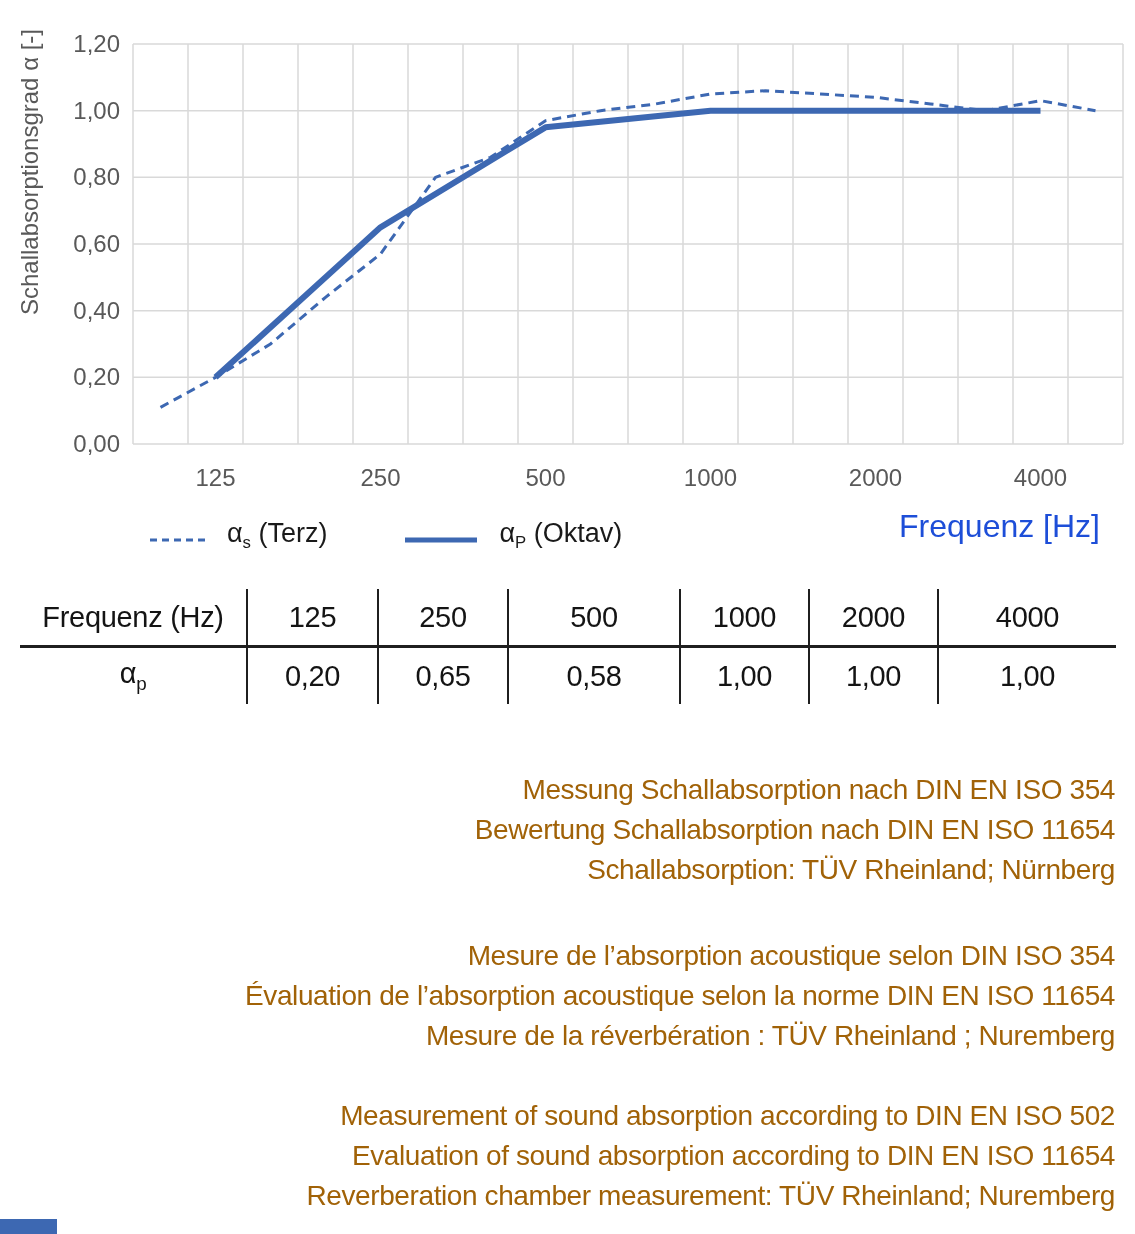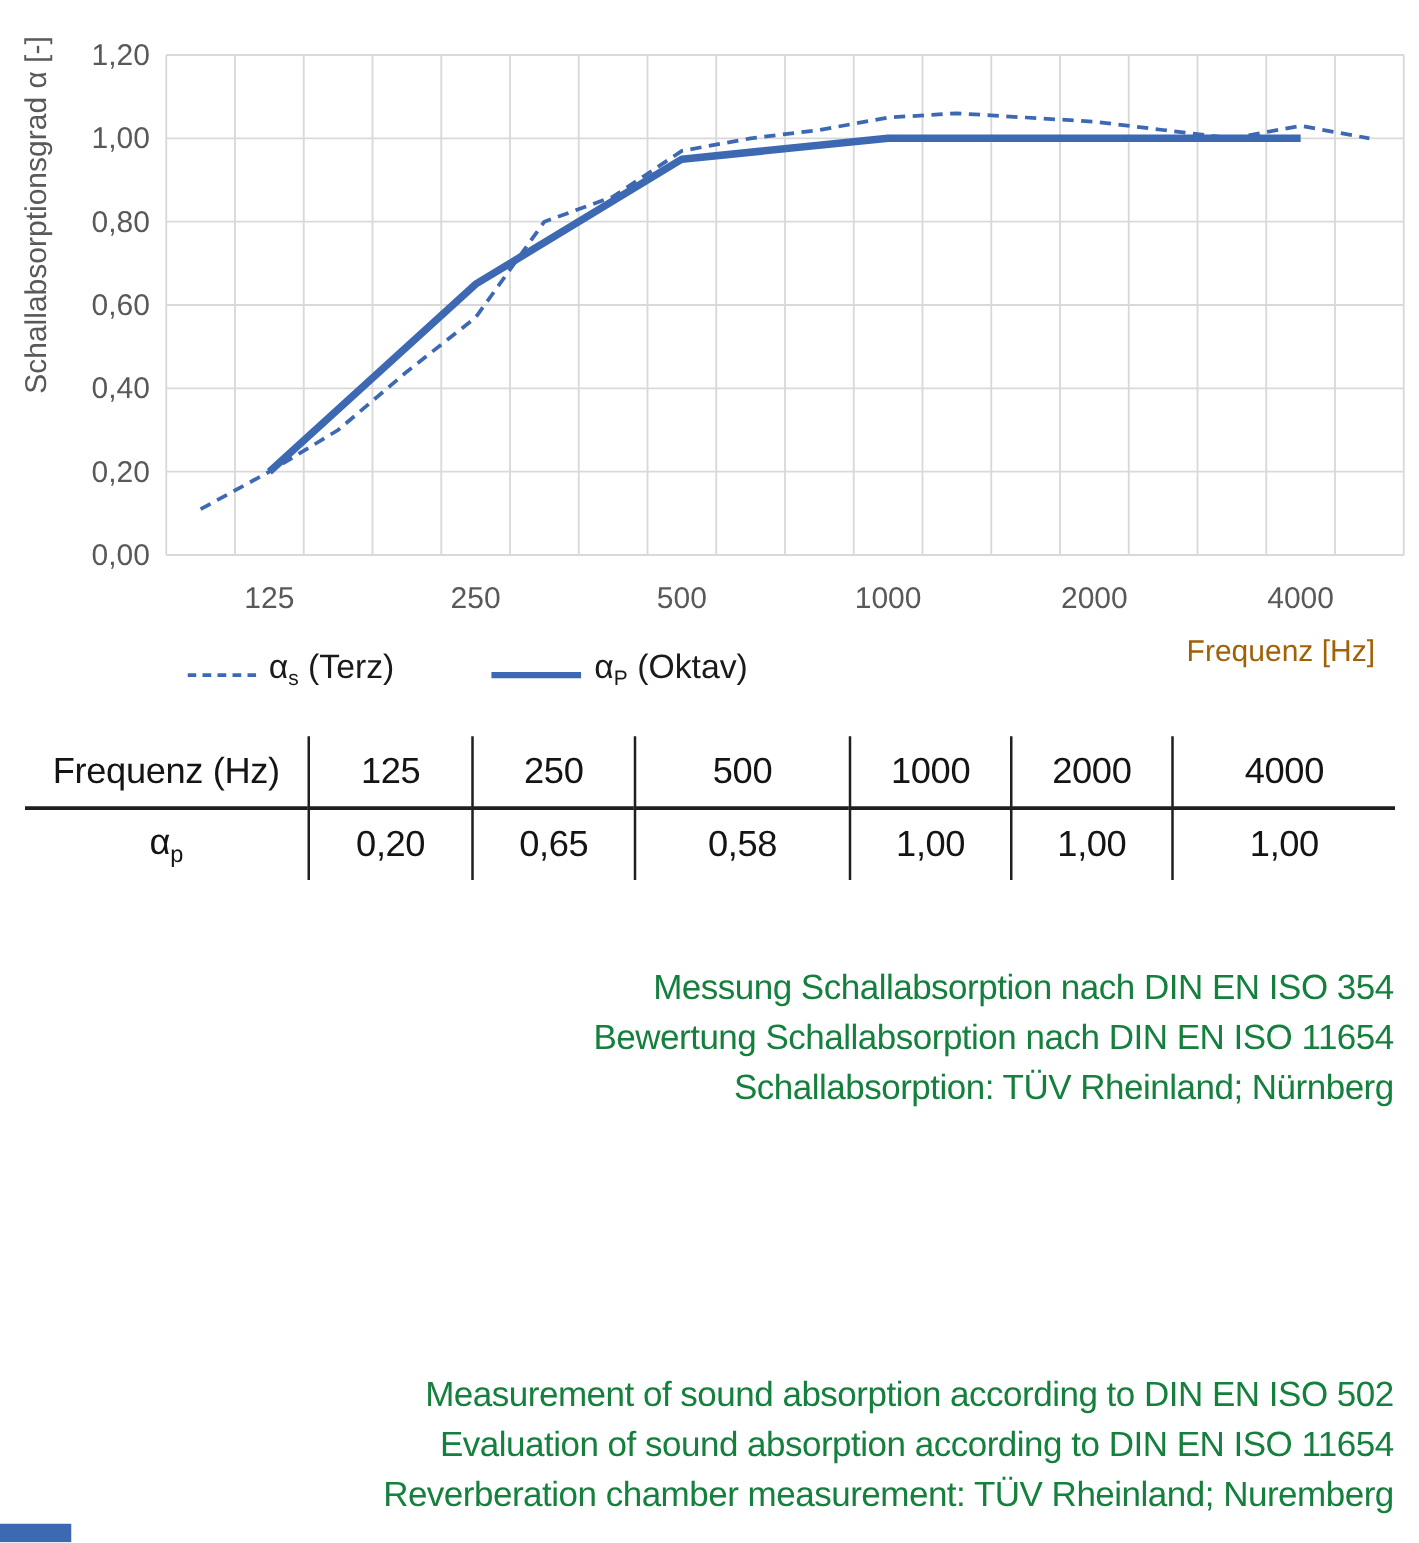--- a/index.html
+++ b/index.html
@@ -8,41 +8,41 @@
     font-family:"Liberation Sans",sans-serif;color:#141414;
   }
   
   #chart-svg{position:absolute;left:0;top:0;}
   #chart-svg text{font-family:"Liberation Sans",sans-serif;fill:#595959;}
   .y-axis-title{
     position:absolute;left:30px;top:172px;transform:translate(-50%,-50%) rotate(-90deg);
     white-space:nowrap;font-size:24px;color:#595959;
   }
   .x-axis-title{
-    position:absolute;right:35px;top:508px;font-size:24px;color:#a16207;white-space:nowrap;
+    position:absolute;right:35px;top:508px;font-size:32px;color:#1d4ed8;white-space:nowrap;
   }
   .legend{position:absolute;left:150px;top:518px;display:flex;gap:78px;align-items:center;}
-  .legend-item{display:flex;align-items:center;gap:10px;font-size:27px;color:#1a1a1a;}
+  .legend-item{display:flex;align-items:center;gap:22px;font-size:27px;color:#1a1a1a;}
   .legend-item sub{font-size:0.62em;}
   .legend-sample{display:inline-block;}
   
   .abs-table{
     position:absolute;left:20px;top:589px;width:1096px;
     display:grid;grid-template-columns:226px 131px 130px 172px 129px 129px 179px;
     grid-template-rows:59px 56px;
     font-size:29px;color:#141414;letter-spacing:-0.3px;
   }
   .abs-table .cell{display:flex;align-items:center;justify-content:center;text-align:center;}
   .abs-table .hdr{border-bottom:3px solid #1f1f1f;}
   .abs-table .vline{border-left:2px solid #1f1f1f;}
   .abs-table sub{font-size:0.65em;}
   
   .note{
     position:absolute;right:20px;text-align:right;
-    font-size:28px;line-height:40px;letter-spacing:-0.4px;color:#15803d;white-space:nowrap;
+    font-size:28px;line-height:40px;letter-spacing:-0.4px;color:#a16207;white-space:nowrap;
   }
   .note-german{top:770px;}
   .note-french{top:936px;}
   .note-english{top:1096px;}
   .note div{white-space:nowrap;}
   
   .accent-bar{position:absolute;left:0;top:1219px;width:57px;height:15px;background:#3D68B2;}
 </style>
 </head>
 <body>
@@ -133,20 +133,25 @@
     <div class="cell vline">1,00</div>
     <div class="cell vline">1,00</div>
     <div class="cell vline">1,00</div>
   </div>
 
   <div class="note note-german">
     <div>Messung Schallabsorption nach DIN EN ISO 354</div>
     <div>Bewertung Schallabsorption nach DIN EN ISO 11654</div>
     <div>Schallabsorption: TÜV Rheinland; Nürnberg</div>
   </div>
+  <div class="note note-french">
+    <div>Mesure de l’absorption acoustique selon DIN ISO 354</div>
+    <div>Évaluation de l’absorption acoustique selon la norme DIN EN ISO 11654</div>
+    <div>Mesure de la réverbération : TÜV Rheinland ; Nuremberg</div>
+  </div>
   <div class="note note-english">
     <div>Measurement of sound absorption according to DIN EN ISO 502</div>
     <div>Evaluation of sound absorption according to DIN EN ISO 11654</div>
     <div>Reverberation chamber measurement: TÜV Rheinland; Nuremberg</div>
   </div>
 
   <div class="accent-bar"></div>
 </div>
 
 </body></html>

